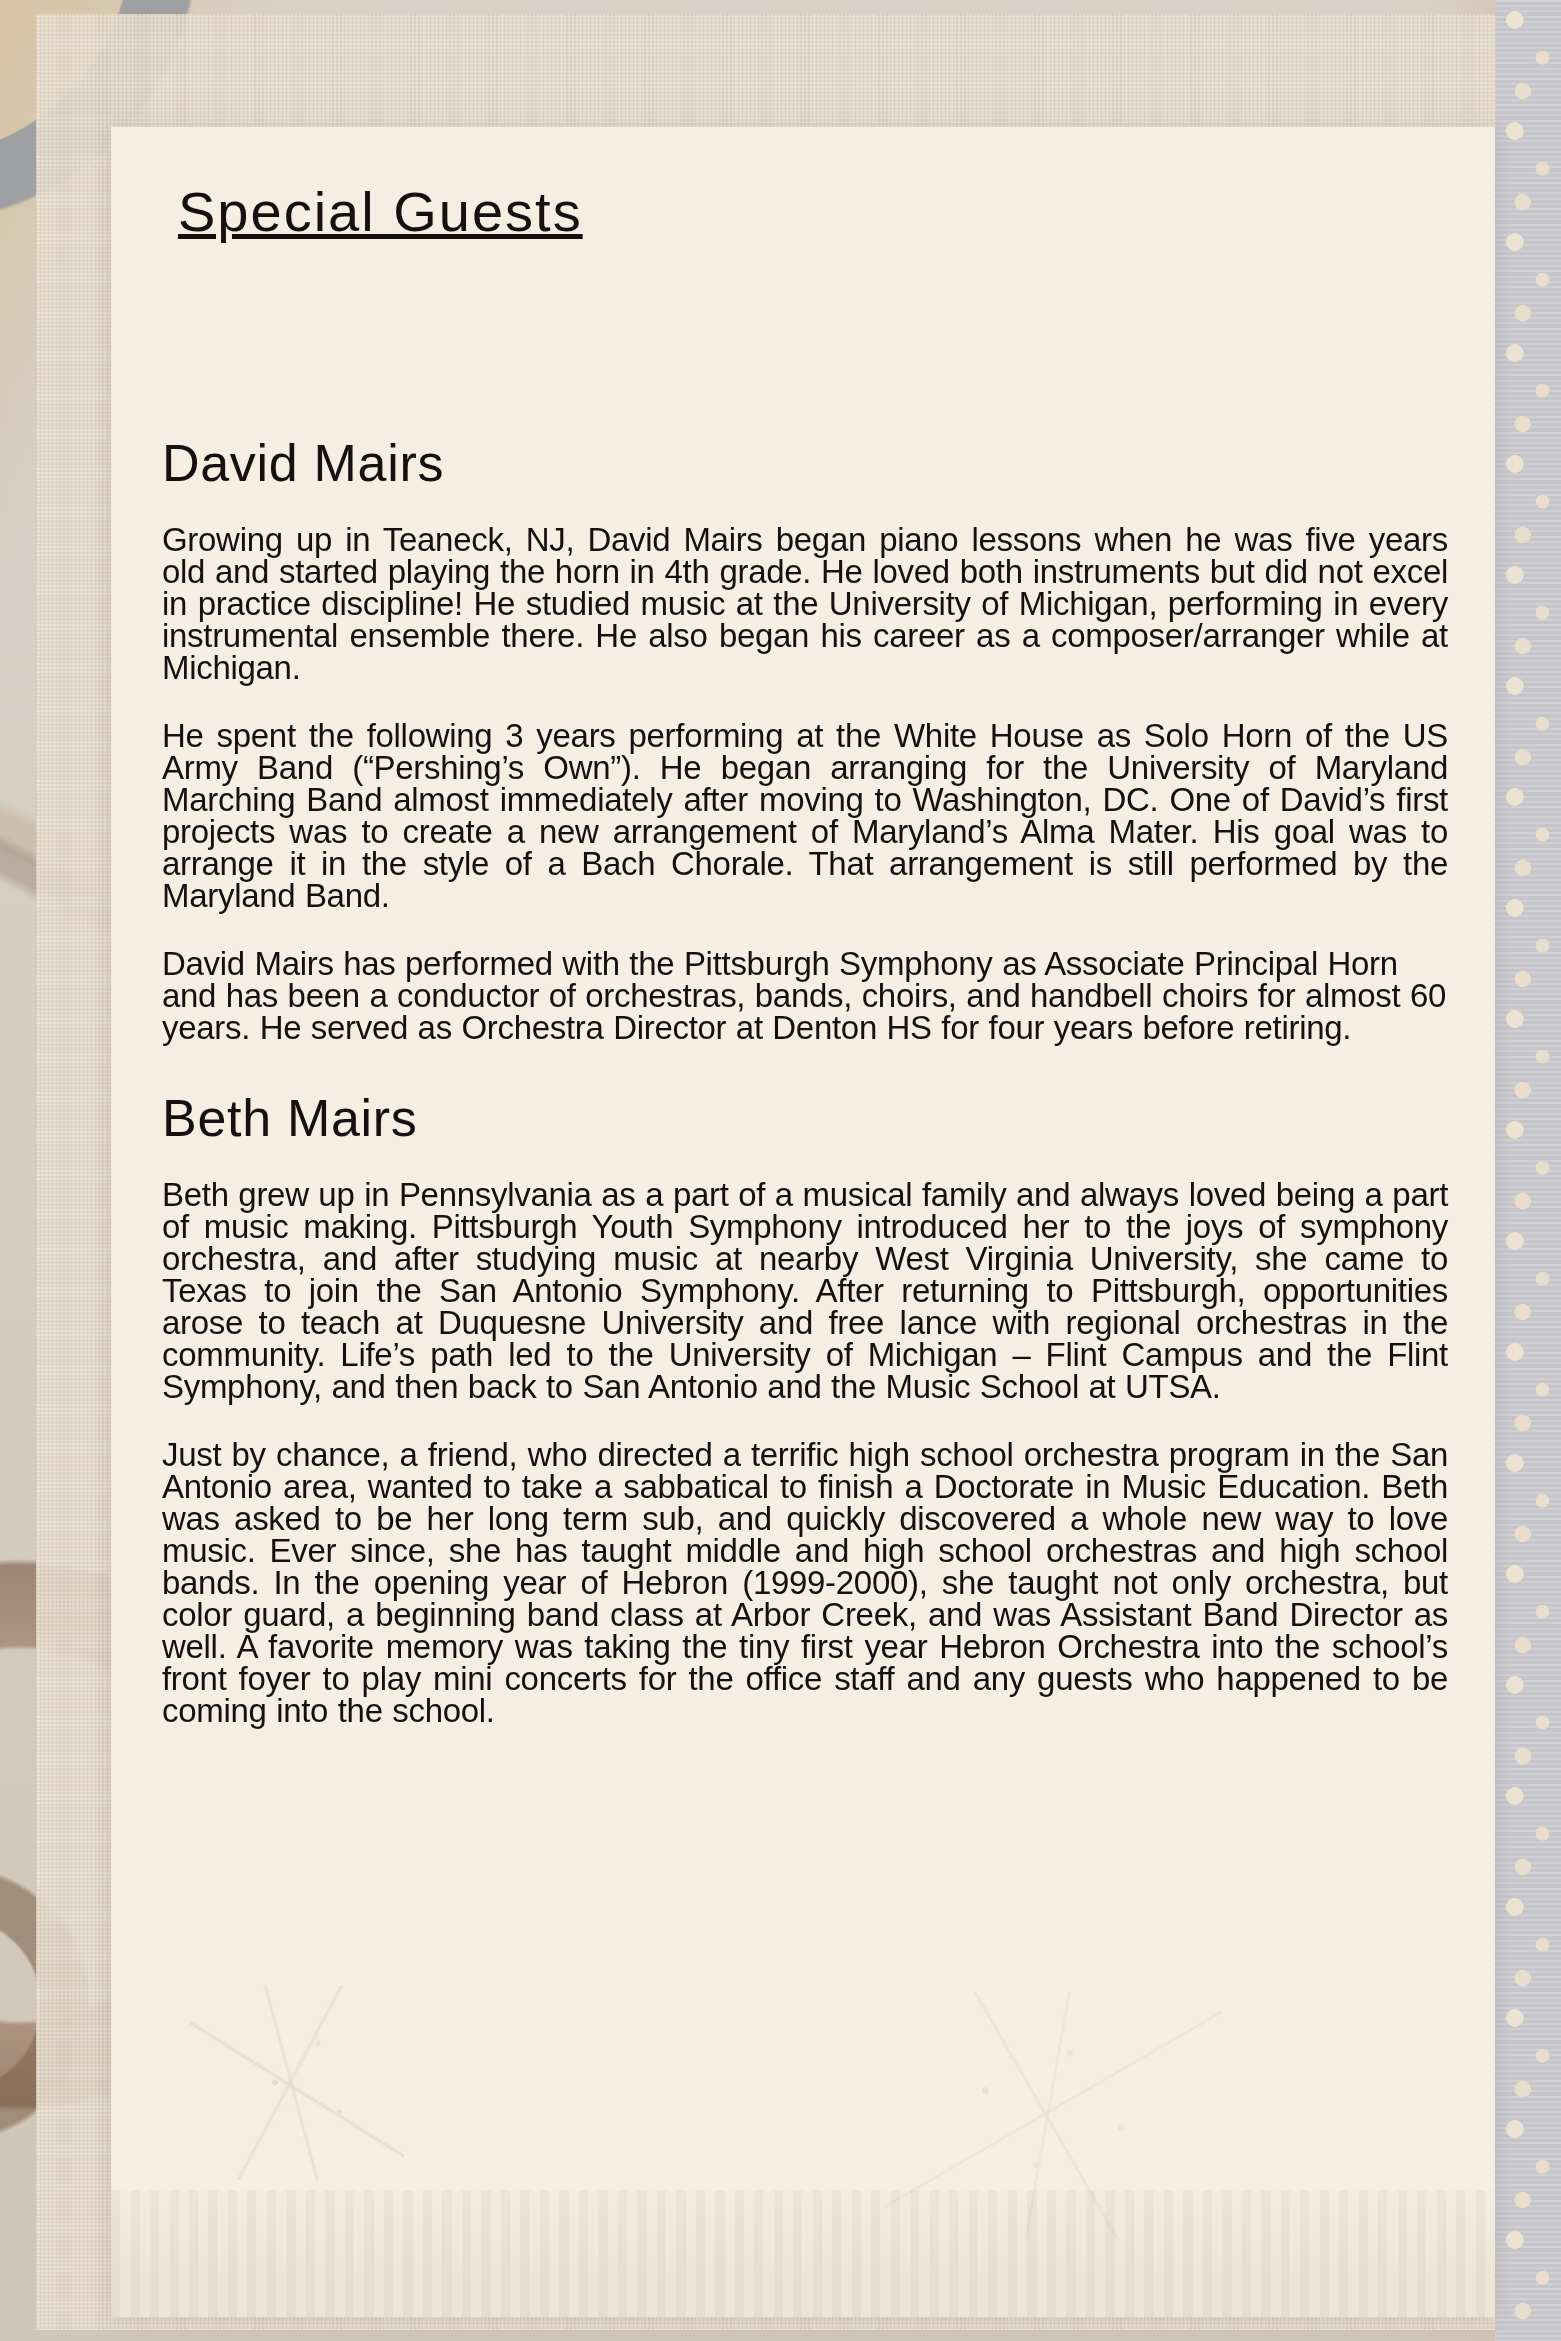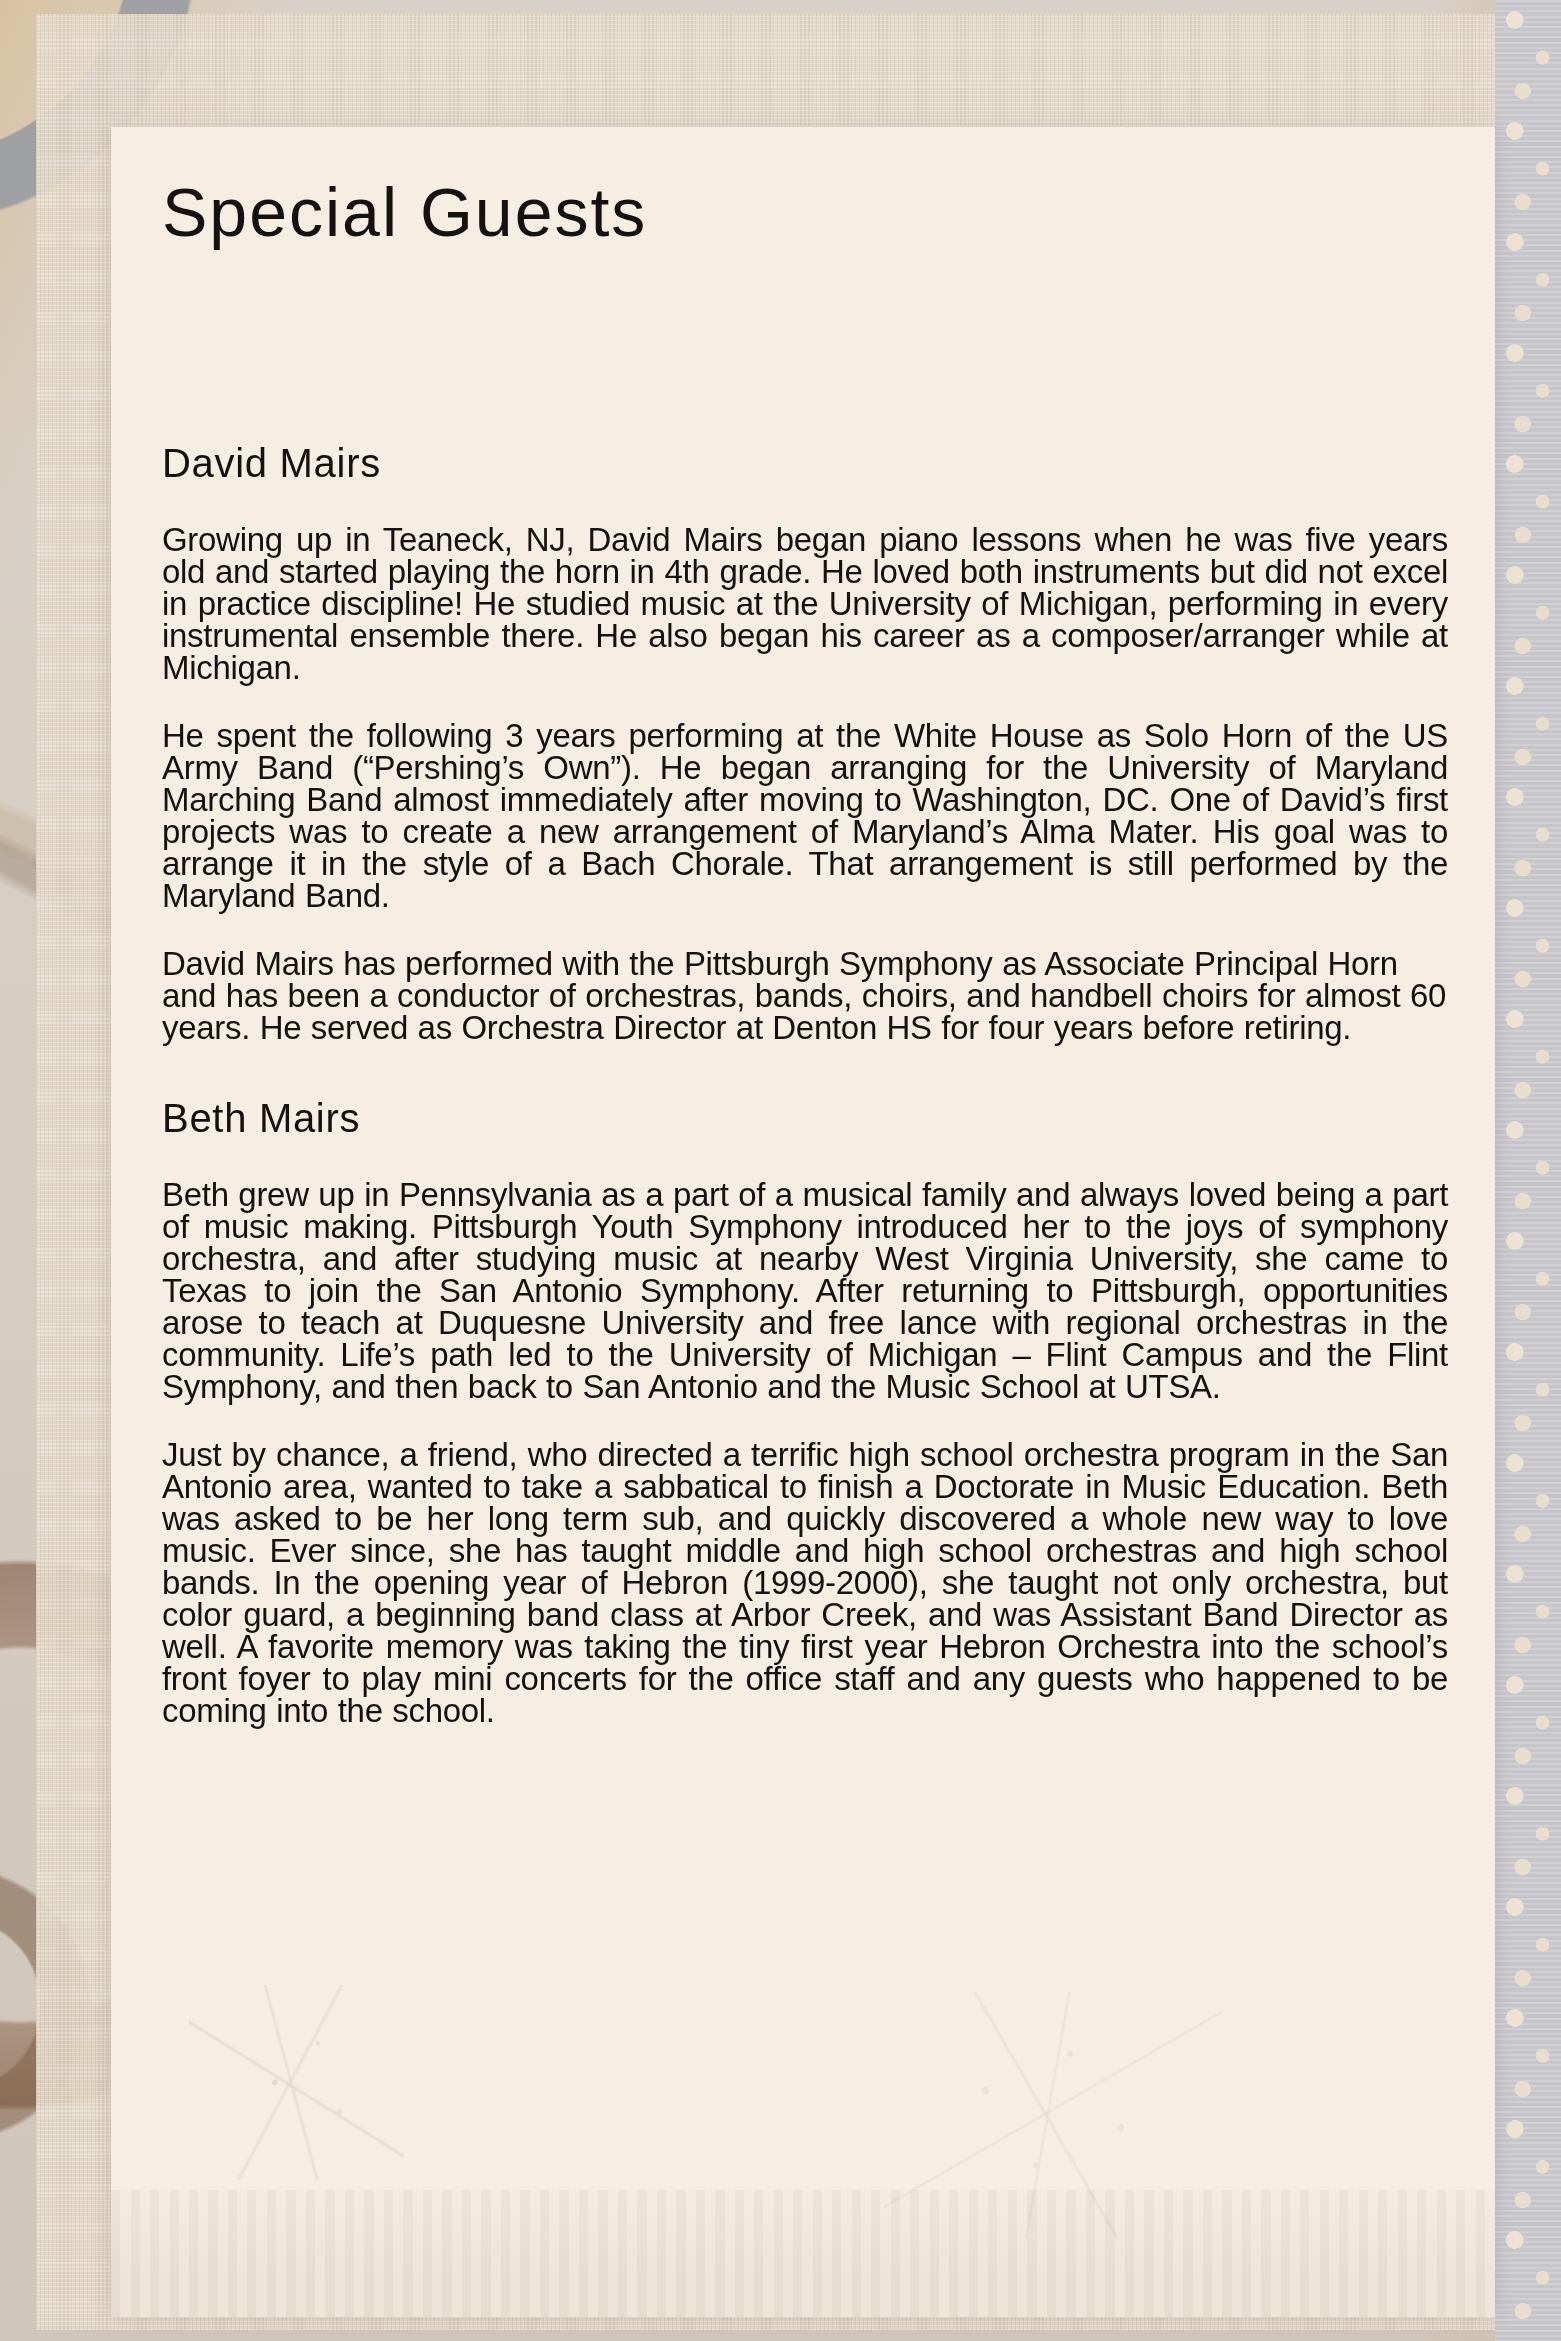--- a/index.html
+++ b/index.html
@@ -79,29 +79,30 @@
     background: var(--page-bg, #f6eee3);
     box-shadow: 0 0 17px rgba(110, 90, 70, .18);
   }
   .page-content {
     position: relative;
     padding: 36px 47px 0 51px;
     color: var(--text-color, #141110);
   }
 
   .doc-title {
-    font-size: 68px;
+    font-size: 56px;
     line-height: 98px;
     font-weight: 400;
     letter-spacing: 2px;
-    margin: 0 0 172px 0;
+    margin: 0 0 172px 16px;
+    text-decoration: underline;
   }
 
   .section-heading {
-    font-size: 40px;
+    font-size: 52px;
     line-height: 60px;
     font-weight: 400;
     letter-spacing: 0.7px;
     margin: 0 0 31px 0;
   }
 
   .bio-paragraph {
     font-size: 33px;
     line-height: 32px;
     letter-spacing: -0.3px;

